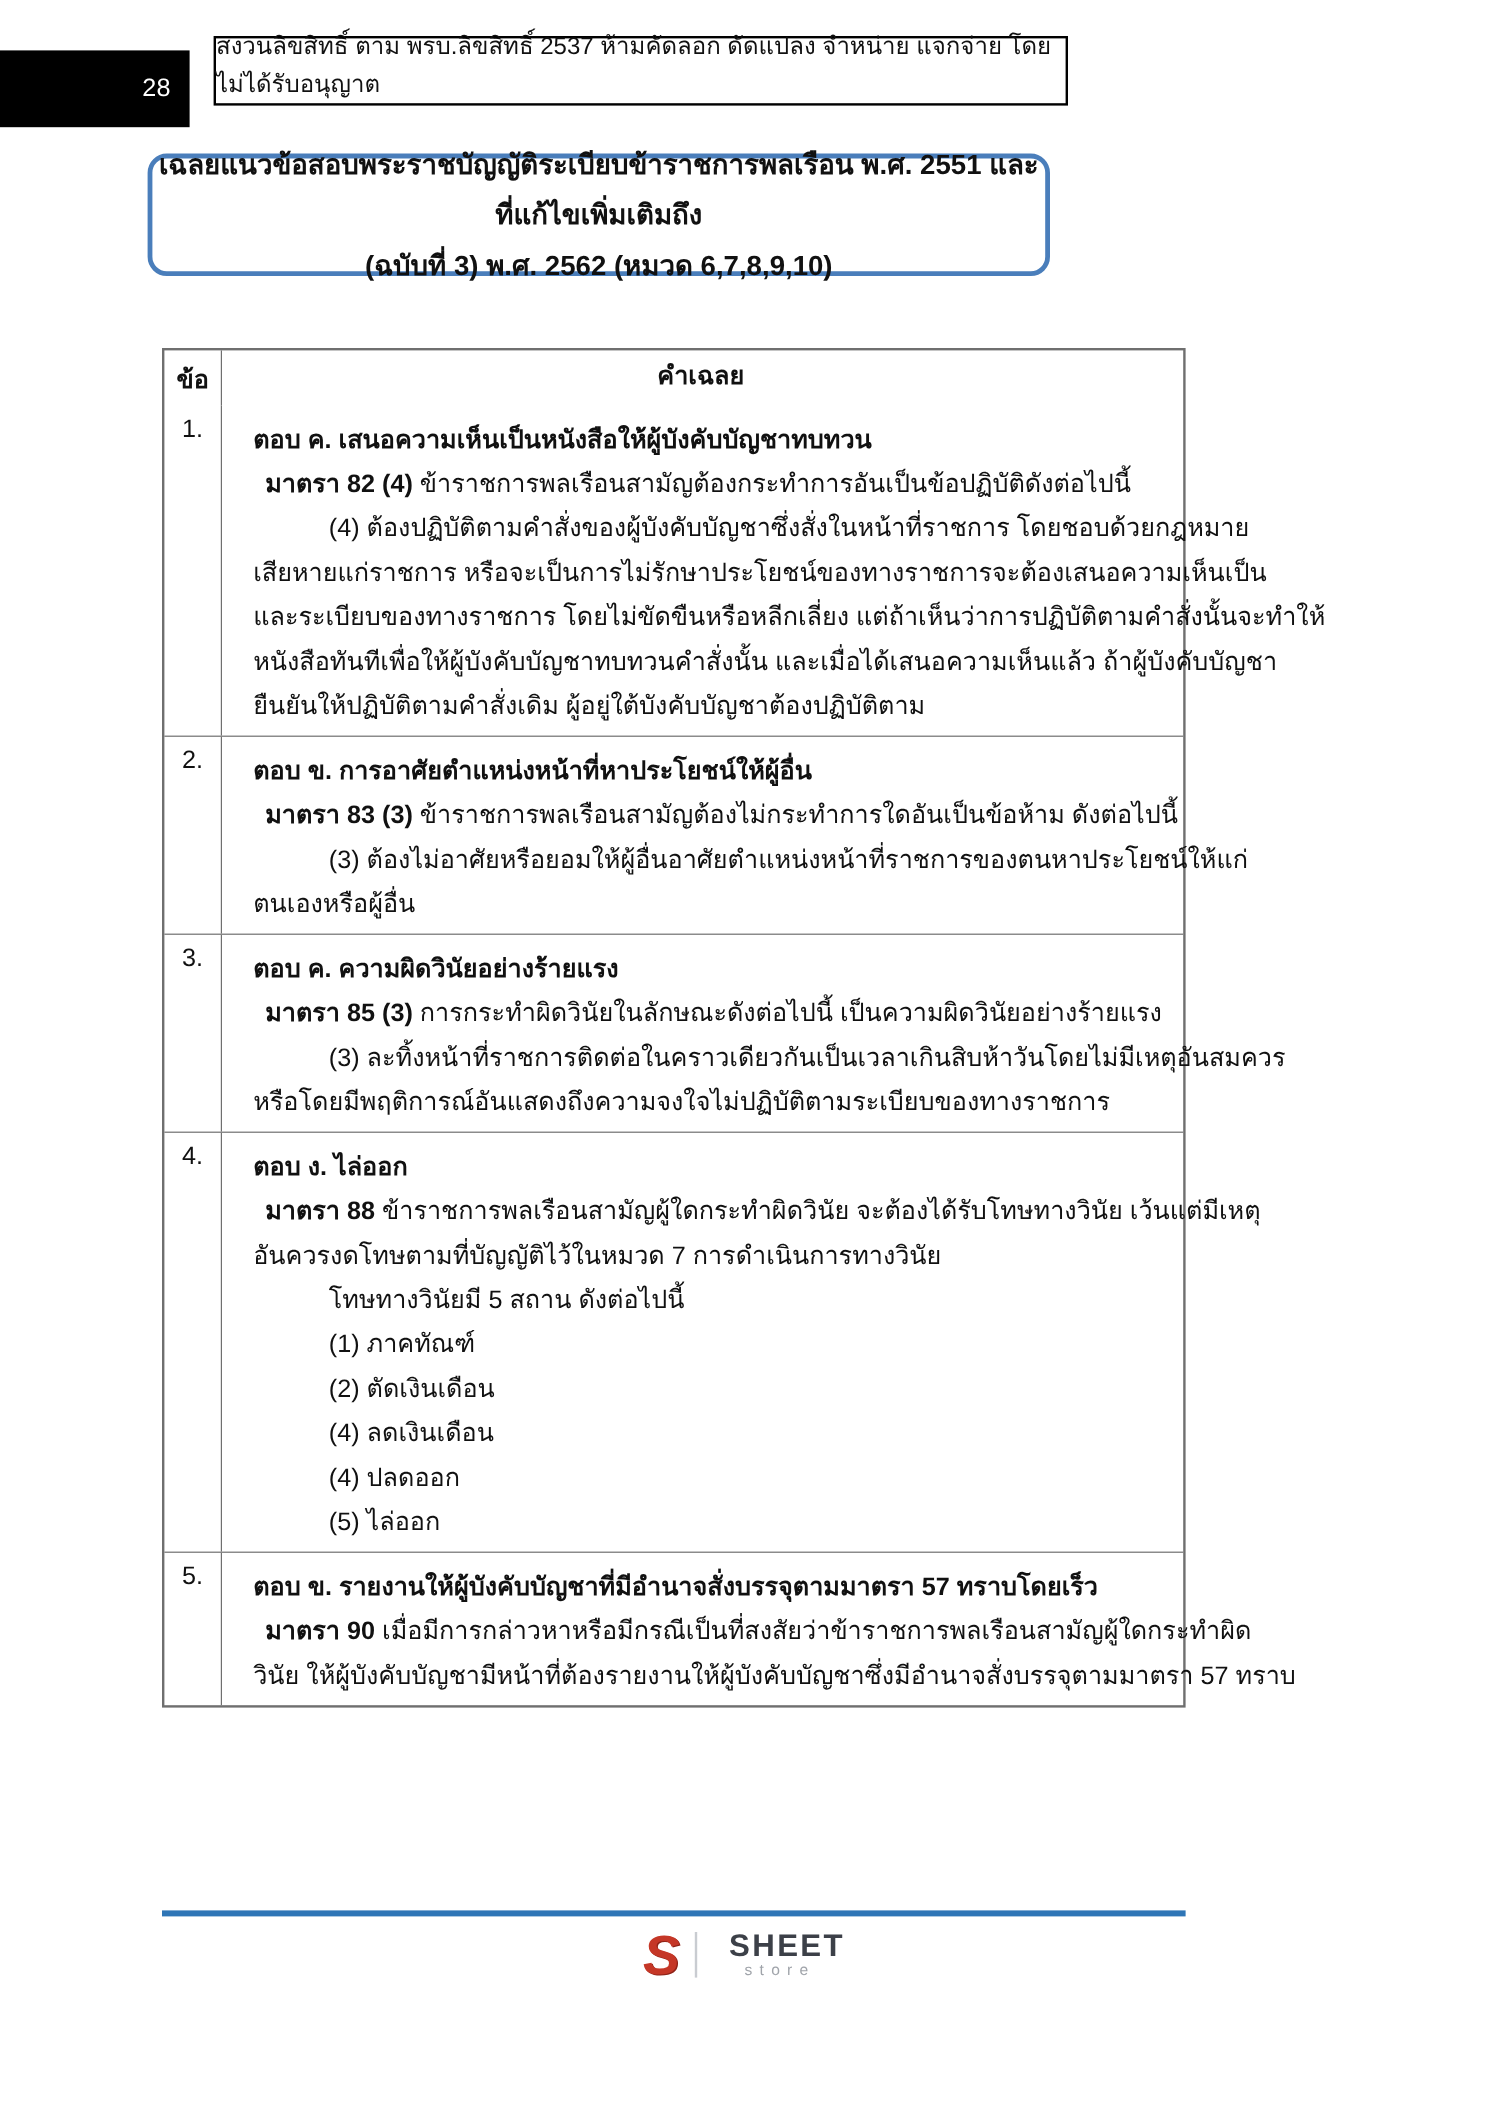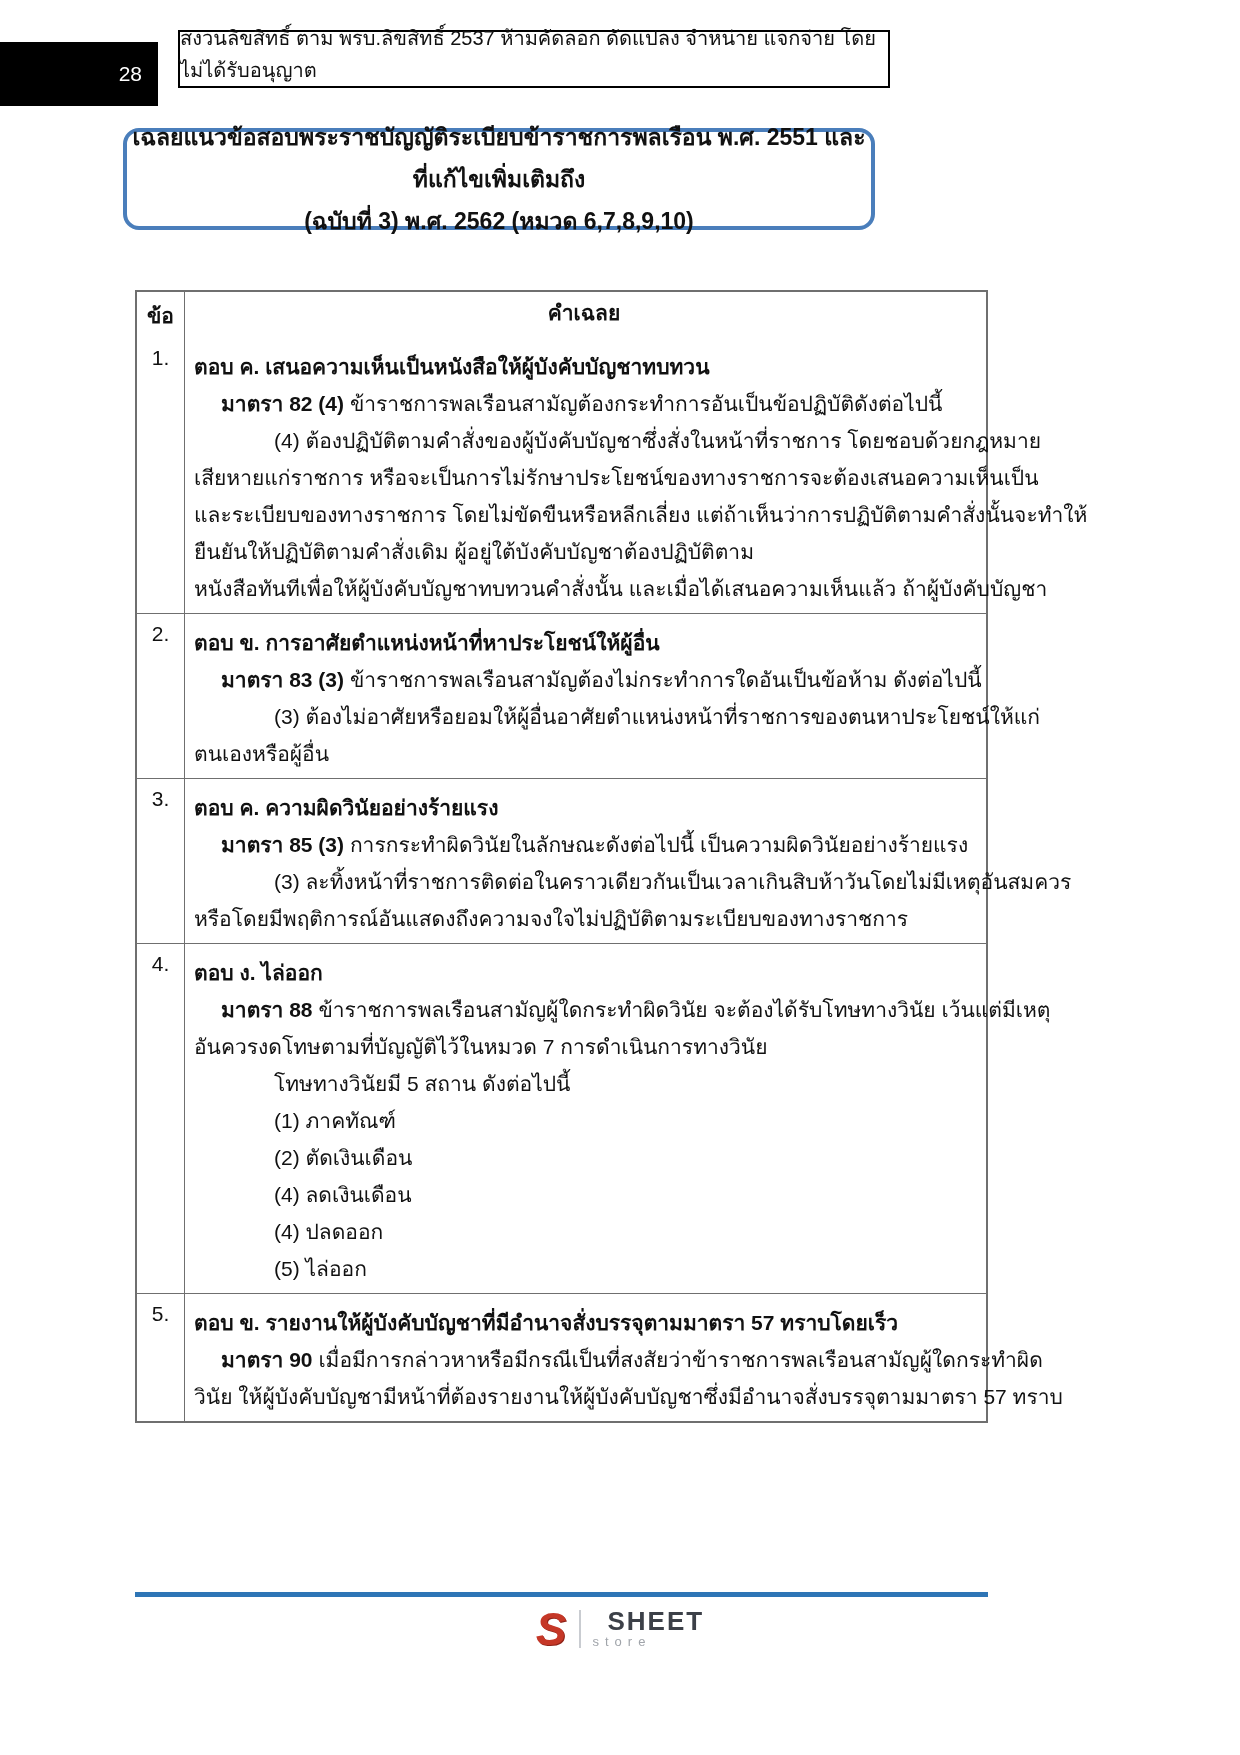--- a/index.html
+++ b/index.html
@@ -25,33 +25,33 @@
   .trow:first-child{border-top:none;}
   .cell-num{width:48px;flex:0 0 48px;border-right:1px solid #6f6f6f;box-sizing:border-box;
             text-align:center;padding-top:8px;font-size:21px;}
   .cell-ans{flex:1;padding:10px 12px 6px 9px;box-sizing:border-box;}
   .thead .cell-num,.thead .cell-ans{font-weight:bold;padding-top:0;}
   .thead{height:46px;}
   .thead .cell-num{display:flex;align-items:center;justify-content:center;}
   .thead .cell-ans{display:flex;align-items:center;justify-content:center;font-size:21px;}
   .line{font-size:21px;line-height:37px;white-space:nowrap;}
   .line .b{font-weight:bold;}
-  .ind0{padding-left:0;}
+  .ind0{padding-left:0;margin-left:17px;}
   .ind1{padding-left:27px;}
   .ind2{padding-left:80px;}
 
   
   .footer-line{position:absolute;left:135px;top:1592px;width:853px;height:5px;background:#2e75b6;}
   .brand{position:absolute;left:0;top:1606px;width:1240px;display:flex;align-items:center;justify-content:center;}
   .brand-icon{font-size:46px;font-weight:bold;font-style:italic;color:#c53727;line-height:46px;
               text-shadow:1px 1px 0 #8f2318;}
   .brand-divider{width:2px;height:38px;background:#c9ccd1;margin:0 12px;}
   .brand-text{display:flex;flex-direction:column;}
   .brand-name{font-size:26px;font-weight:bold;color:#3c4048;letter-spacing:2px;line-height:26px;margin-left:15px;}
-  .brand-sub{font-size:13px;color:#a0a4aa;letter-spacing:6px;line-height:16px;}
+  .brand-sub{font-size:13px;color:#a0a4aa;letter-spacing:6px;line-height:16px;margin-left:28px;}
 </style>
 </head>
 <body>
 
 <div class="page">
 
   <div class="pagenum-box">
     <span>28</span>
   </div>
 
@@ -71,22 +71,22 @@
     </div>
     <div>
         <div class="trow">
           <div class="cell-num">1.</div>
           <div class="cell-ans">
             <div class="line ind0"><span class="b">ตอบ ค. เสนอความเห็นเป็นหนังสือให้ผู้บังคับบัญชาทบทวน</span></div>
             <div class="line ind1"><span class="b">มาตรา 82 (4)</span><span> ข้าราชการพลเรือนสามัญต้องกระทำการอันเป็นข้อปฏิบัติดังต่อไปนี้</span></div>
             <div class="line ind2"><span>(4) ต้องปฏิบัติตามคำสั่งของผู้บังคับบัญชาซึ่งสั่งในหน้าที่ราชการ โดยชอบด้วยกฎหมาย</span></div>
             <div class="line ind0"><span>เสียหายแก่ราชการ หรือจะเป็นการไม่รักษาประโยชน์ของทางราชการจะต้องเสนอความเห็นเป็น</span></div>
             <div class="line ind0"><span>และระเบียบของทางราชการ โดยไม่ขัดขืนหรือหลีกเลี่ยง แต่ถ้าเห็นว่าการปฏิบัติตามคำสั่งนั้นจะทำให้</span></div>
+            <div class="line ind0"><span>หนังสือทันทีเพื่อให้ผู้บังคับบัญชาทบทวนคำสั่งนั้น และเมื่อได้เสนอความเห็นแล้ว ถ้าผู้บังคับบัญชา</span></div>
             <div class="line ind0"><span>ยืนยันให้ปฏิบัติตามคำสั่งเดิม ผู้อยู่ใต้บังคับบัญชาต้องปฏิบัติตาม</span></div>
-            <div class="line ind0"><span>หนังสือทันทีเพื่อให้ผู้บังคับบัญชาทบทวนคำสั่งนั้น และเมื่อได้เสนอความเห็นแล้ว ถ้าผู้บังคับบัญชา</span></div>
           </div>
         </div>
         <div class="trow">
           <div class="cell-num">2.</div>
           <div class="cell-ans">
             <div class="line ind0"><span class="b">ตอบ ข. การอาศัยตำแหน่งหน้าที่หาประโยชน์ให้ผู้อื่น</span></div>
             <div class="line ind1"><span class="b">มาตรา 83 (3)</span><span> ข้าราชการพลเรือนสามัญต้องไม่กระทำการใดอันเป็นข้อห้าม ดังต่อไปนี้</span></div>
             <div class="line ind2"><span>(3) ต้องไม่อาศัยหรือยอมให้ผู้อื่นอาศัยตำแหน่งหน้าที่ราชการของตนหาประโยชน์ให้แก่</span></div>
             <div class="line ind0"><span>ตนเองหรือผู้อื่น</span></div>
           </div>

